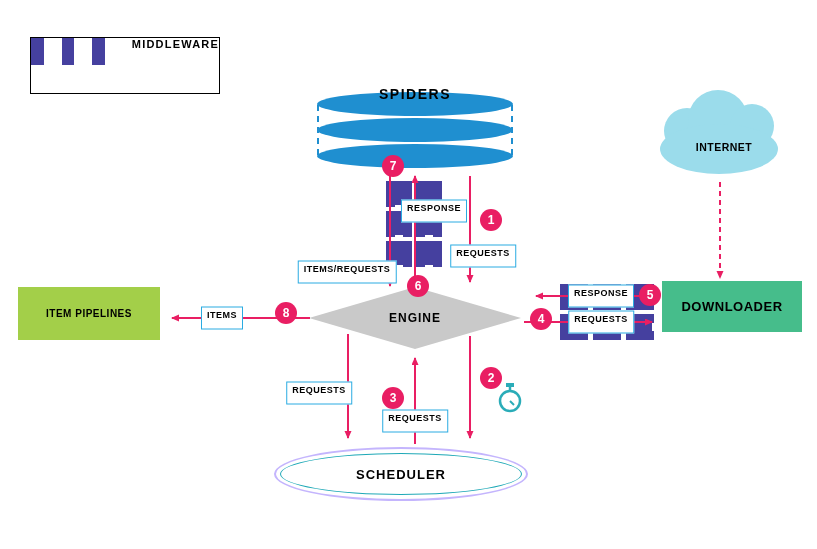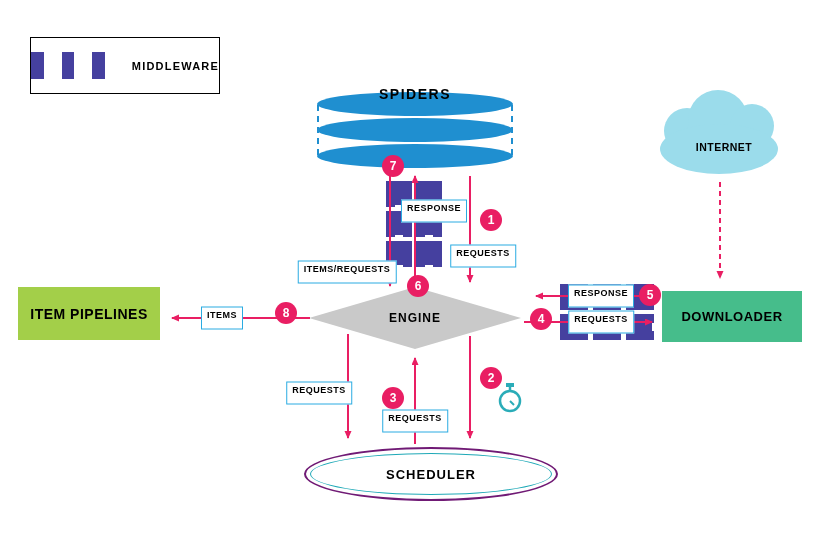--- a/index.html
+++ b/index.html
@@ -1,21 +1,21 @@
 <!DOCTYPE html>
 <html><head>
 <meta charset="utf-8">
 <style>
   * { margin: 0; padding: 0; box-sizing: border-box; }
   html, body { background: #ffffff; font-family: "Liberation Sans", sans-serif; }
   #canvas { position: relative; width: 817px; height: 549px; background: #ffffff; overflow: hidden; }
 
   
   .legend { position: absolute; left: 30px; top: 37px; width: 190px; height: 57px;
-            border: 1px solid #000; display: flex; align-items: center; gap: 18px; z-index: 2; }
+            border: 1px solid #000; display: flex; align-items: flex-start; gap: 18px; z-index: 2; }
   .legend .sq { width: 27px; height: 27px; background: #45409f; }
   .legend-label { font-size: 11px; font-weight: bold; letter-spacing: 1.2px; margin-left: 9px; color: #000; }
 
   
   .spiders-title { position: absolute; left: 415px; top: 64px; transform: translateX(-50%);
                    font-size: 14px; font-weight: bold; letter-spacing: 1.5px; color: #000; z-index: 2; margin-top: 22px; }
   .spiders { position: absolute; left: 317px; top: 92px; width: 196px; height: 78px; z-index: 1; }
   .sp-ellipse { position: absolute; left: 0; width: 196px; height: 24px; background: #1f8fd0; border-radius: 50%; }
   .sp-e1 { top: 0; } .sp-e2 { top: 26px; } .sp-e3 { top: 52px; }
   .sp-dash { position: absolute; top: 13px; height: 50px; width: 0; border-left: 2px dashed #1f8fd0; }
@@ -31,26 +31,26 @@
   .cloud-label { position: absolute; left: 0; right: 0; top: 53px; text-align: center;
                  font-size: 10.5px; font-weight: bold; letter-spacing: 0.5px; color: #000; padding-left: 8px; }
 
   
   .engine { position: absolute; left: 309px; top: 287px; width: 212px; height: 62px; background: #c9c9c9;
             clip-path: polygon(0 50%, 50% 0, 100% 50%, 50% 100%);
             display: flex; align-items: center; justify-content: center;
             font-size: 12px; font-weight: bold; letter-spacing: 1px; color: #000; z-index: 1; }
   .pipelines { position: absolute; left: 18px; top: 287px; width: 142px; height: 53px; background: #a3cf49;
                display: flex; align-items: center; justify-content: center;
-               font-size: 14px; font-weight: bold; letter-spacing: 0.5px; color: #000; z-index: 1; }
-  .downloader { position: absolute; left: 662px; top: 291px; width: 140px; height: 51px; background: #46bd8b;
+               font-size: 10px; font-weight: bold; letter-spacing: 0.5px; color: #000; z-index: 1; }
+  .downloader { position: absolute; left: 662px; top: 281px; width: 140px; height: 51px; background: #46bd8b;
                 display: flex; align-items: center; justify-content: center;
                 font-size: 13px; font-weight: bold; letter-spacing: 0.5px; color: #000; z-index: 1; }
-  .scheduler { position: absolute; left: 304px; top: 447px; width: 254px; height: 54px;
-               border: 2px solid #701a75; border-radius: 50%; z-index: 1; }
+  .scheduler { position: absolute; left: 274px; top: 447px; width: 254px; height: 54px;
+               border: 2px solid #c4b5fd; border-radius: 50%; z-index: 1; }
   .scheduler-inner { position: absolute; inset: 4px; border: 1.5px solid #1fa9b7; border-radius: 50%; }
   .scheduler-label { position: absolute; inset: 0; display: flex; align-items: center; justify-content: center;
                      font-size: 13px; font-weight: bold; letter-spacing: 1px; color: #000; }
 
   
   .mw { position: absolute; display: grid; z-index: 2; }
   .spider-mw { left: 386px; top: 181px; grid-template-columns: 26px 26px; grid-auto-rows: 26px; gap: 4px; }
   .dl-mw { left: 560px; top: 284px; grid-template-columns: 28px 28px 28px; grid-auto-rows: 26px; gap: 4px 5px; }
   .mw .sq { background: #45409f; position: relative; }
   .spider-mw .sq::after { content: ""; position: absolute; left: 50%; bottom: -1px; width: 8px; height: 3px;

